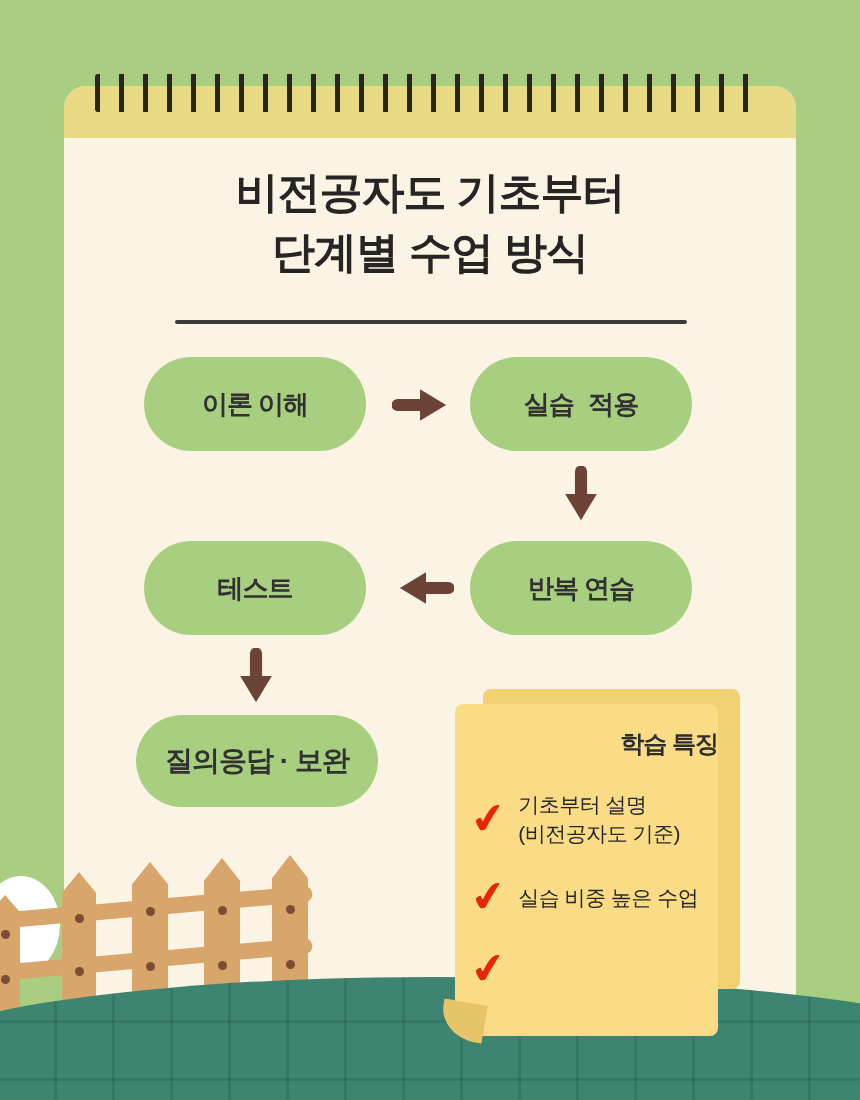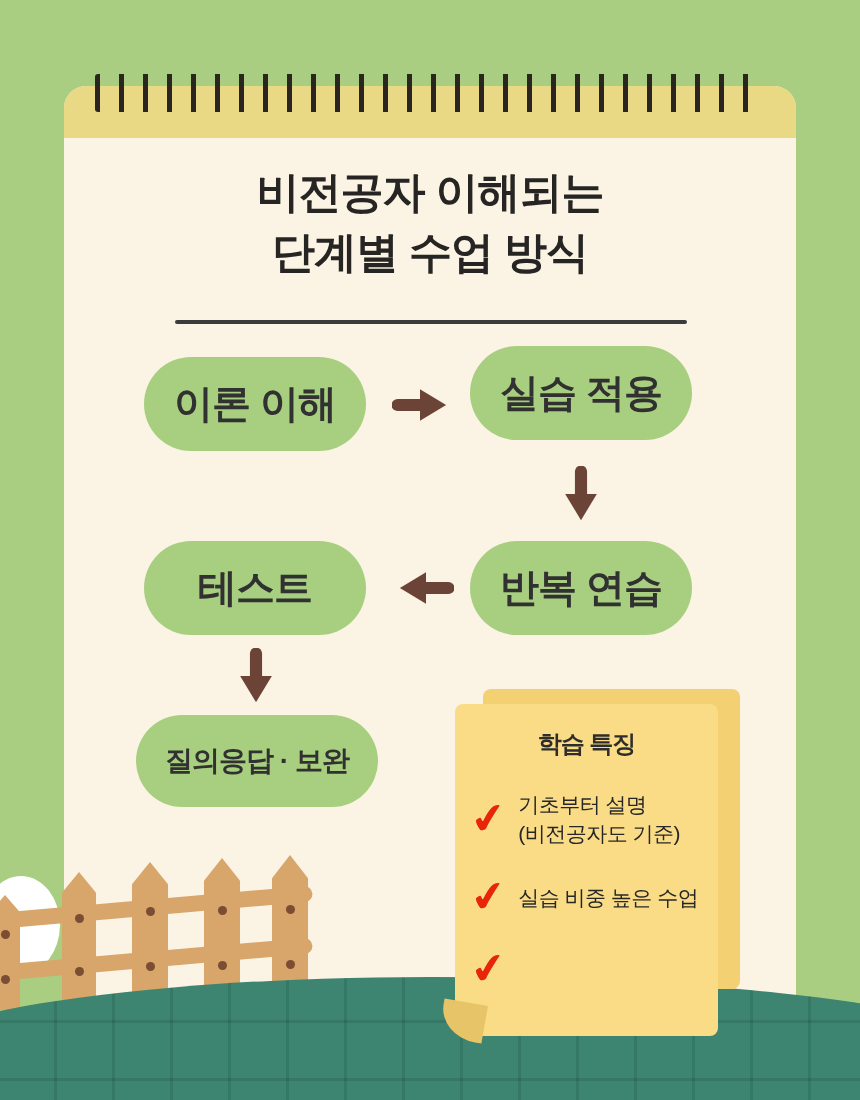--- a/index.html
+++ b/index.html
@@ -12,23 +12,23 @@
   .spiral{position:absolute;left:95px;top:74px;width:672px;height:38px;z-index:2;
           background:repeating-linear-gradient(90deg,#2a251f 0 5px,transparent 5px 24px);
           border-radius:3px;}
 
   .title{position:absolute;left:64px;top:162px;width:732px;text-align:center;z-index:2;
          font-size:43px;font-weight:800;color:#262523;line-height:60px;letter-spacing:-1px;}
   .divider{position:absolute;left:175px;top:320px;width:512px;height:4px;background:#3b3b3b;border-radius:2px;z-index:2;}
 
   
   .pill{position:absolute;z-index:2;background:#a7cf7f;border-radius:60px;display:flex;align-items:center;justify-content:center;
-        font-weight:800;font-size:39px;color:#313131;letter-spacing:-1px;}
+        font-weight:800;font-size:26px;color:#313131;letter-spacing:-1px;}
   .pill-theory{left:144px;top:357px;width:222px;height:94px;}
-  .pill-practice{left:470px;top:346px;width:222px;height:94px;}
+  .pill-practice{left:470px;top:357px;width:222px;height:94px;font-family:Liberation Mono, monospace;}
   .pill-repeat{left:470px;top:541px;width:222px;height:94px;justify-content:center;}
   .pill-test{left:144px;top:541px;width:222px;height:94px;}
   .pill-qa{left:136px;top:715px;width:242px;height:92px;font-size:28px;}
 
   .arrow{position:absolute;z-index:2;width:56px;height:38px;display:flex;align-items:center;justify-content:center;}
   .arrow svg{width:56px;height:38px;display:block;}
   .arrow-right1{left:392px;top:386px;}
   .arrow-down1{left:553px;top:475px;transform:rotate(90deg);}
   .arrow-left1{left:398px;top:569px;transform:rotate(180deg);}
   .arrow-down2{left:228px;top:657px;transform:rotate(90deg);}
@@ -52,41 +52,41 @@
         border-radius:50% 50% 0 0 / 90px 70px;
         background-image:
           repeating-linear-gradient(90deg,rgba(15,60,48,0.18) 0 3px,transparent 3px 58px),
           repeating-linear-gradient(0deg,rgba(15,60,48,0.18) 0 3px,transparent 3px 58px);}
 
   
   .note-back{position:absolute;left:483px;top:689px;width:257px;height:300px;background:#f3d172;border-radius:8px;z-index:5;}
   .note{position:absolute;left:455px;top:704px;width:263px;height:332px;background:#f9dc85;border-radius:8px;z-index:6;}
   .note-fold{position:absolute;left:-14px;bottom:-4px;width:44px;height:38px;background:#e8c468;
              border-radius:0 0 0 85%;transform:rotate(10deg);}
-  .note-title{position:absolute;left:0;top:24px;width:100%;text-align:center;font-size:24px;font-weight:800;color:#2e2d2b;letter-spacing:-1px;}
+  .note-title{position:absolute;left:0;top:24px;width:100%;text-align:right;font-size:24px;font-weight:800;color:#2e2d2b;letter-spacing:-1px;}
   .note-row{position:absolute;left:16px;right:10px;display:flex;align-items:center;gap:12px;}
   .row1{top:86px;}
   .row2{top:172px;}
   .row3{top:244px;}
   .check{font-size:42px;line-height:42px;color:#e8250b;font-weight:800;transform:rotate(-8deg);flex:0 0 auto;}
   .note-text{font-size:21px;font-weight:400;color:#262626;line-height:29px;letter-spacing:-0.5px;}
   .note-line:empty{display:none;}
 </style>
 </head>
 <body>
 
 <div class="stage">
 
   <div class="paper">
     <div class="paper-strip"></div>
   </div>
   <div class="spiral"></div>
 
   <div class="title">
-    <div>비전공자 이해되는</div>
+    <div>비전공자도 기초부터</div>
     <div>단계별 수업 방식</div>
   </div>
   <div class="divider"></div>
 
   <div class="pill pill-theory">
     <span>이론 이해</span>
   </div>
   <div class="pill pill-practice">
     <span>실습 적용</span>
   </div>

